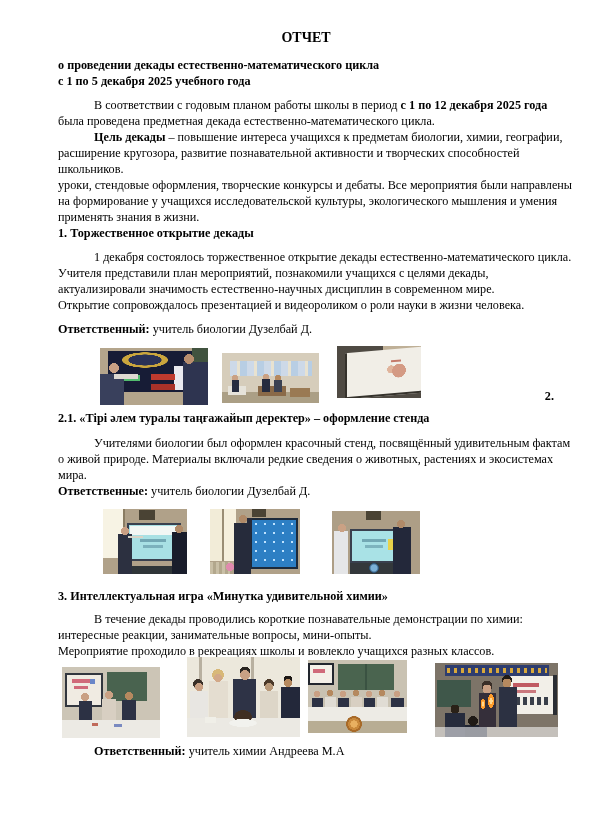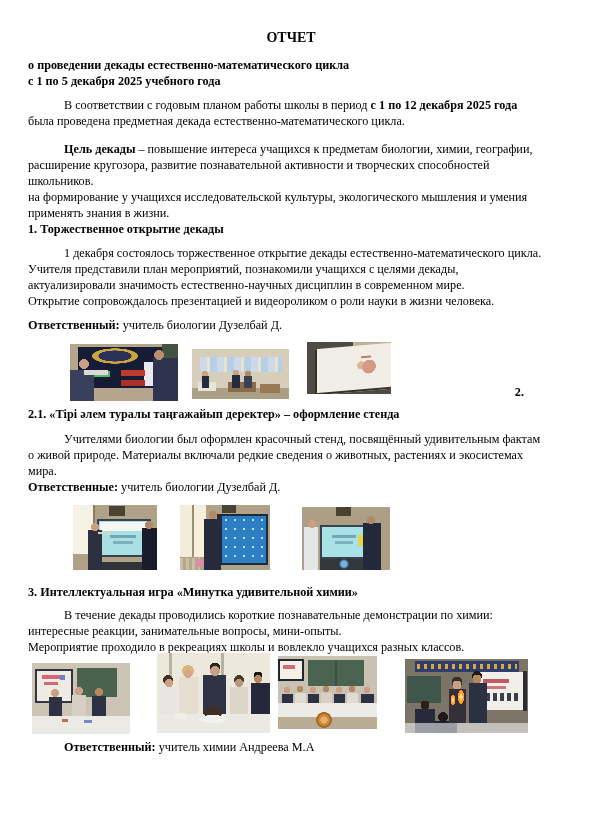--- a/index.html
+++ b/index.html
@@ -1,19 +1,19 @@
 <!DOCTYPE html>
 <html><head>
 <meta charset="utf-8">
 <style>
 *{margin:0;padding:0;box-sizing:border-box}
 html,body{background:#e9e9e9}
 body{width:604px;font-family:"Liberation Serif","DejaVu Serif",serif}
 .page{position:relative;width:604px;height:820px;background:#ffffff;color:#000;
-      font-size:12.2px;line-height:16px;padding:30px 50px 0 28px;overflow:hidden;margin:0 auto}
+      font-size:12.2px;line-height:16px;padding:30px 50px 0 58px;overflow:hidden;margin:0 auto}
 .ln{white-space:nowrap}
 .b{font-weight:bold}
 .center{}
 .ind{padding-left:36px}
 .title{font-size:14px;font-weight:bold;text-align:center}
 .strip{position:relative;width:496px}
 .ph{position:absolute;overflow:hidden}
 .ph i{position:absolute;display:block}
 
 
@@ -193,24 +193,25 @@
 <div class="page">
 
   <div class="title">ОТЧЕТ</div>
 
   <div class="ln b center" style="margin-top:11px">о проведении декады естественно-математического цикла</div>
   <div class="ln b center">с 1 по 5 декабря 2025 учебного года</div>
 
   <div class="ln ind" style="margin-top:8px"><span>В соответствии с годовым планом работы школы в период </span><span class="b">с 1 по 12 декабря 2025 года</span></div>
   <div class="ln">была проведена предметная декада естественно-математического цикла.</div>
 
-  <div class="ln ind" style="margin-top:12px"><span class="b">Цель декады</span><span> – повышение интереса учащихся к предметам биологии, химии, географии,</span></div>
+  <div class="ln ind" style=""><span class="b">Цель декады</span><span> – повышение интереса учащихся к предметам биологии, химии, географии,</span></div>
   <div class="ln">расширение кругозора, развитие познавательной активности и творческих способностей</div>
   <div class="ln">школьников.</div>
 
+  <div class="ln">уроки, стендовые оформления, творческие конкурсы и дебаты. Все мероприятия были направлены</div>
   <div class="ln">на формирование у учащихся исследовательской культуры, экологического мышления и умения</div>
   <div class="ln">применять знания в жизни.</div>
 
   <div class="ln b" style="">1. Торжественное открытие декады</div>
 
   <div class="ln ind" style="margin-top:8px">1 декабря состоялось торжественное открытие декады естественно-математического цикла.</div>
   <div class="ln">Учителя представили план мероприятий, познакомили учащихся с целями декады,</div>
   <div class="ln">актуализировали значимость естественно-научных дисциплин в современном мире.</div>
   <div class="ln">Открытие сопровождалось презентацией и видеороликом о роли науки в жизни человека.</div>
 

